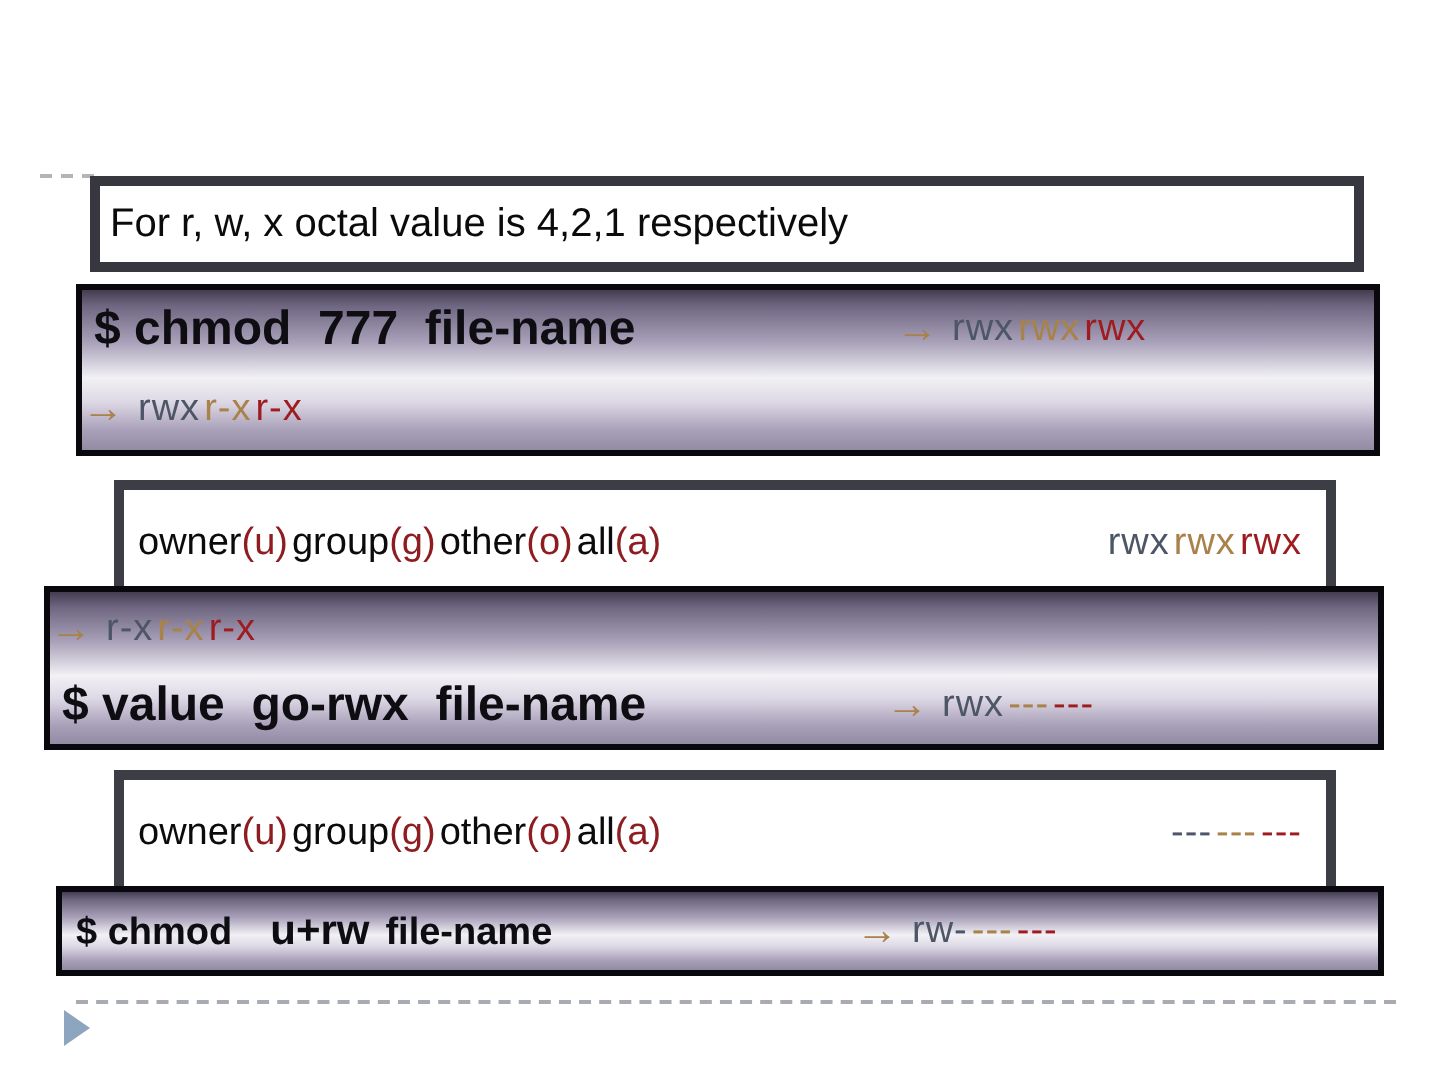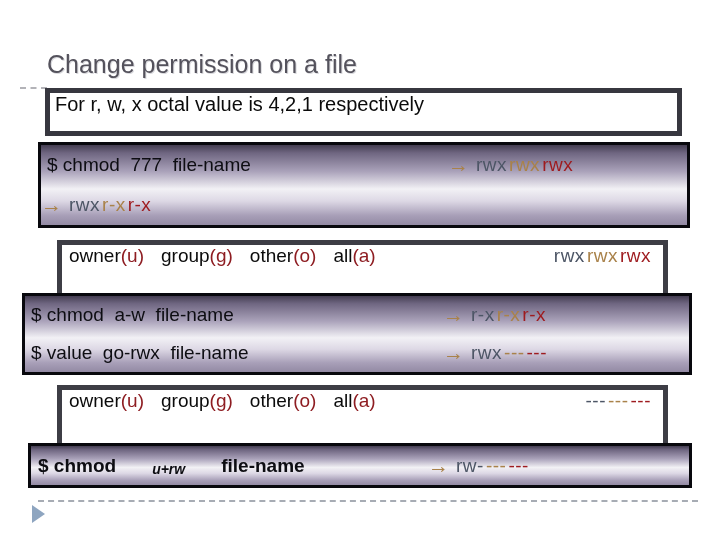--- a/index.html
+++ b/index.html
@@ -12,59 +12,59 @@
     font-size:25px; font-weight:400; color:#54525c;
     text-shadow:1px 1px 0 #d9d9dd; white-space:pre;
   }
   .title-dash {
     position:absolute; left:20px; top:87px; width:27px; height:0;
     border-top:2px dashed #b3b3b8;
   }
   .note-box {
     position:absolute; left:45px; top:88px; width:637px; height:48px;
     box-sizing:border-box; border:5px solid #37373f; background:#ffffff;
-    display:flex; 
+    display:flex; align-items:center;
   }
   .note-text { font-size:20px; color:#0b0b0b; padding-left:5px; white-space:pre; }
 
   .bar {
     position:absolute; box-sizing:border-box;
     border:3px solid #08080d;
     background:linear-gradient(180deg,#443d51 0%,#6f6681 10%,#aaa2ba 33%,
                #f2f1f5 55%,#ddd8e5 70%,#a89fb8 88%,#938aa4 100%);
   }
   .bar1 { left:38px; top:142px; width:652px; height:86px; }
   .bar2 { left:22px; top:293px; width:670px; height:82px; }
   .bar3 { left:28px; top:443px; width:664px; height:45px; }
 
   .row { display:flex; align-items:center; height:50%; }
   .bar3 .row { height:100%; }
 
   .cmd {
-    font-weight:normal; font-size:19px; color:#0d0d12;
+    font-weight:bold; font-size:24px; color:#0d0d12;
     white-space:pre; padding-left:6px; flex:none;
   }
   .bar1 .cmd { width:401px; }
   .bar2 .cmd { width:412px; }
 
   .cmd-group { display:flex; align-items:flex-end; padding-left:7px; width:390px; flex:none; }
   .cmd-part { font-weight:bold; font-size:19px; color:#0d0d12; white-space:pre; }
-  .cmd-mode { font-size:14px; margin-left:36px;font-style:italic; }
-  .cmd-file { margin-left:36px; }
+  .cmd-mode { font-size:21px; margin-left:19px; }
+  .cmd-file { margin-left:8px; }
 
   .arrow { font-weight:bold; font-size:21px; color:#a9824a; margin-right:7px; white-space:pre; }
   .perm  { font-weight:normal; font-size:19px; white-space:pre; letter-spacing:0.5px; }
   .pg1 { color:#4d5666; }
   .pg2 { color:#a9824a; margin-left:2px; }
   .pg3 { color:#9e1b1f; margin-left:2px; }
 
   .legend {
     position:absolute; left:57px; width:611px; height:63px;
     box-sizing:border-box; border:5px solid #3d3d45; background:#ffffff;
-    display:flex; gap:15px;
+    display:flex; align-items:center;
   }
   .legend1 { top:240px; }
   .legend2 { top:385px; }
   .lg-item  { font-size:19px; color:#0b0b0b; margin-left:7px; white-space:pre; }
   .lg-scope { color:#8e1d22; }
   .lg-item + .lg-item { margin-left:2px; }
   .lg-perms { margin-left:auto; margin-right:12px; display:flex; }
   .lg-perms .perm { font-size:19px; }
 
   .bottom-dash {
@@ -75,21 +75,20 @@
     position:absolute; left:32px; top:505px; width:0; height:0;
     border-top:9px solid transparent; border-bottom:9px solid transparent;
     border-left:13px solid #8ea5c0;
   }
 </style>
 </head>
 <body>
 
 <div class="slide">
 
-  <div class="title">Change permission on a file</div>
   <div class="title-dash"></div>
 
   <div class="note-box">
     <span class="note-text">For r, w, x octal value is 4,2,1 respectively</span>
   </div>
 
   <div class="bar bar1">
     <div class="row">
       <span class="cmd">$ chmod  777  file-name</span>
       <span class="arrow">→</span>
@@ -112,21 +111,20 @@
     <span class="lg-item"><span>all</span><span class="lg-scope">(a)</span></span>
     <span class="lg-perms">
       <span class="perm pg1">rwx</span>
       <span class="perm pg2">rwx</span>
       <span class="perm pg3">rwx</span>
     </span>
   </div>
 
   <div class="bar bar2">
     <div class="row">
-      <span class="cmd">$ chmod  a-w  file-name</span>
       <span class="arrow">→</span>
       <span class="perm pg1">r-x</span>
       <span class="perm pg2">r-x</span>
       <span class="perm pg3">r-x</span>
     </div>
     <div class="row">
       <span class="cmd">$ value  go-rwx  file-name</span>
       <span class="arrow">→</span>
       <span class="perm pg1">rwx</span>
       <span class="perm pg2">---</span>

